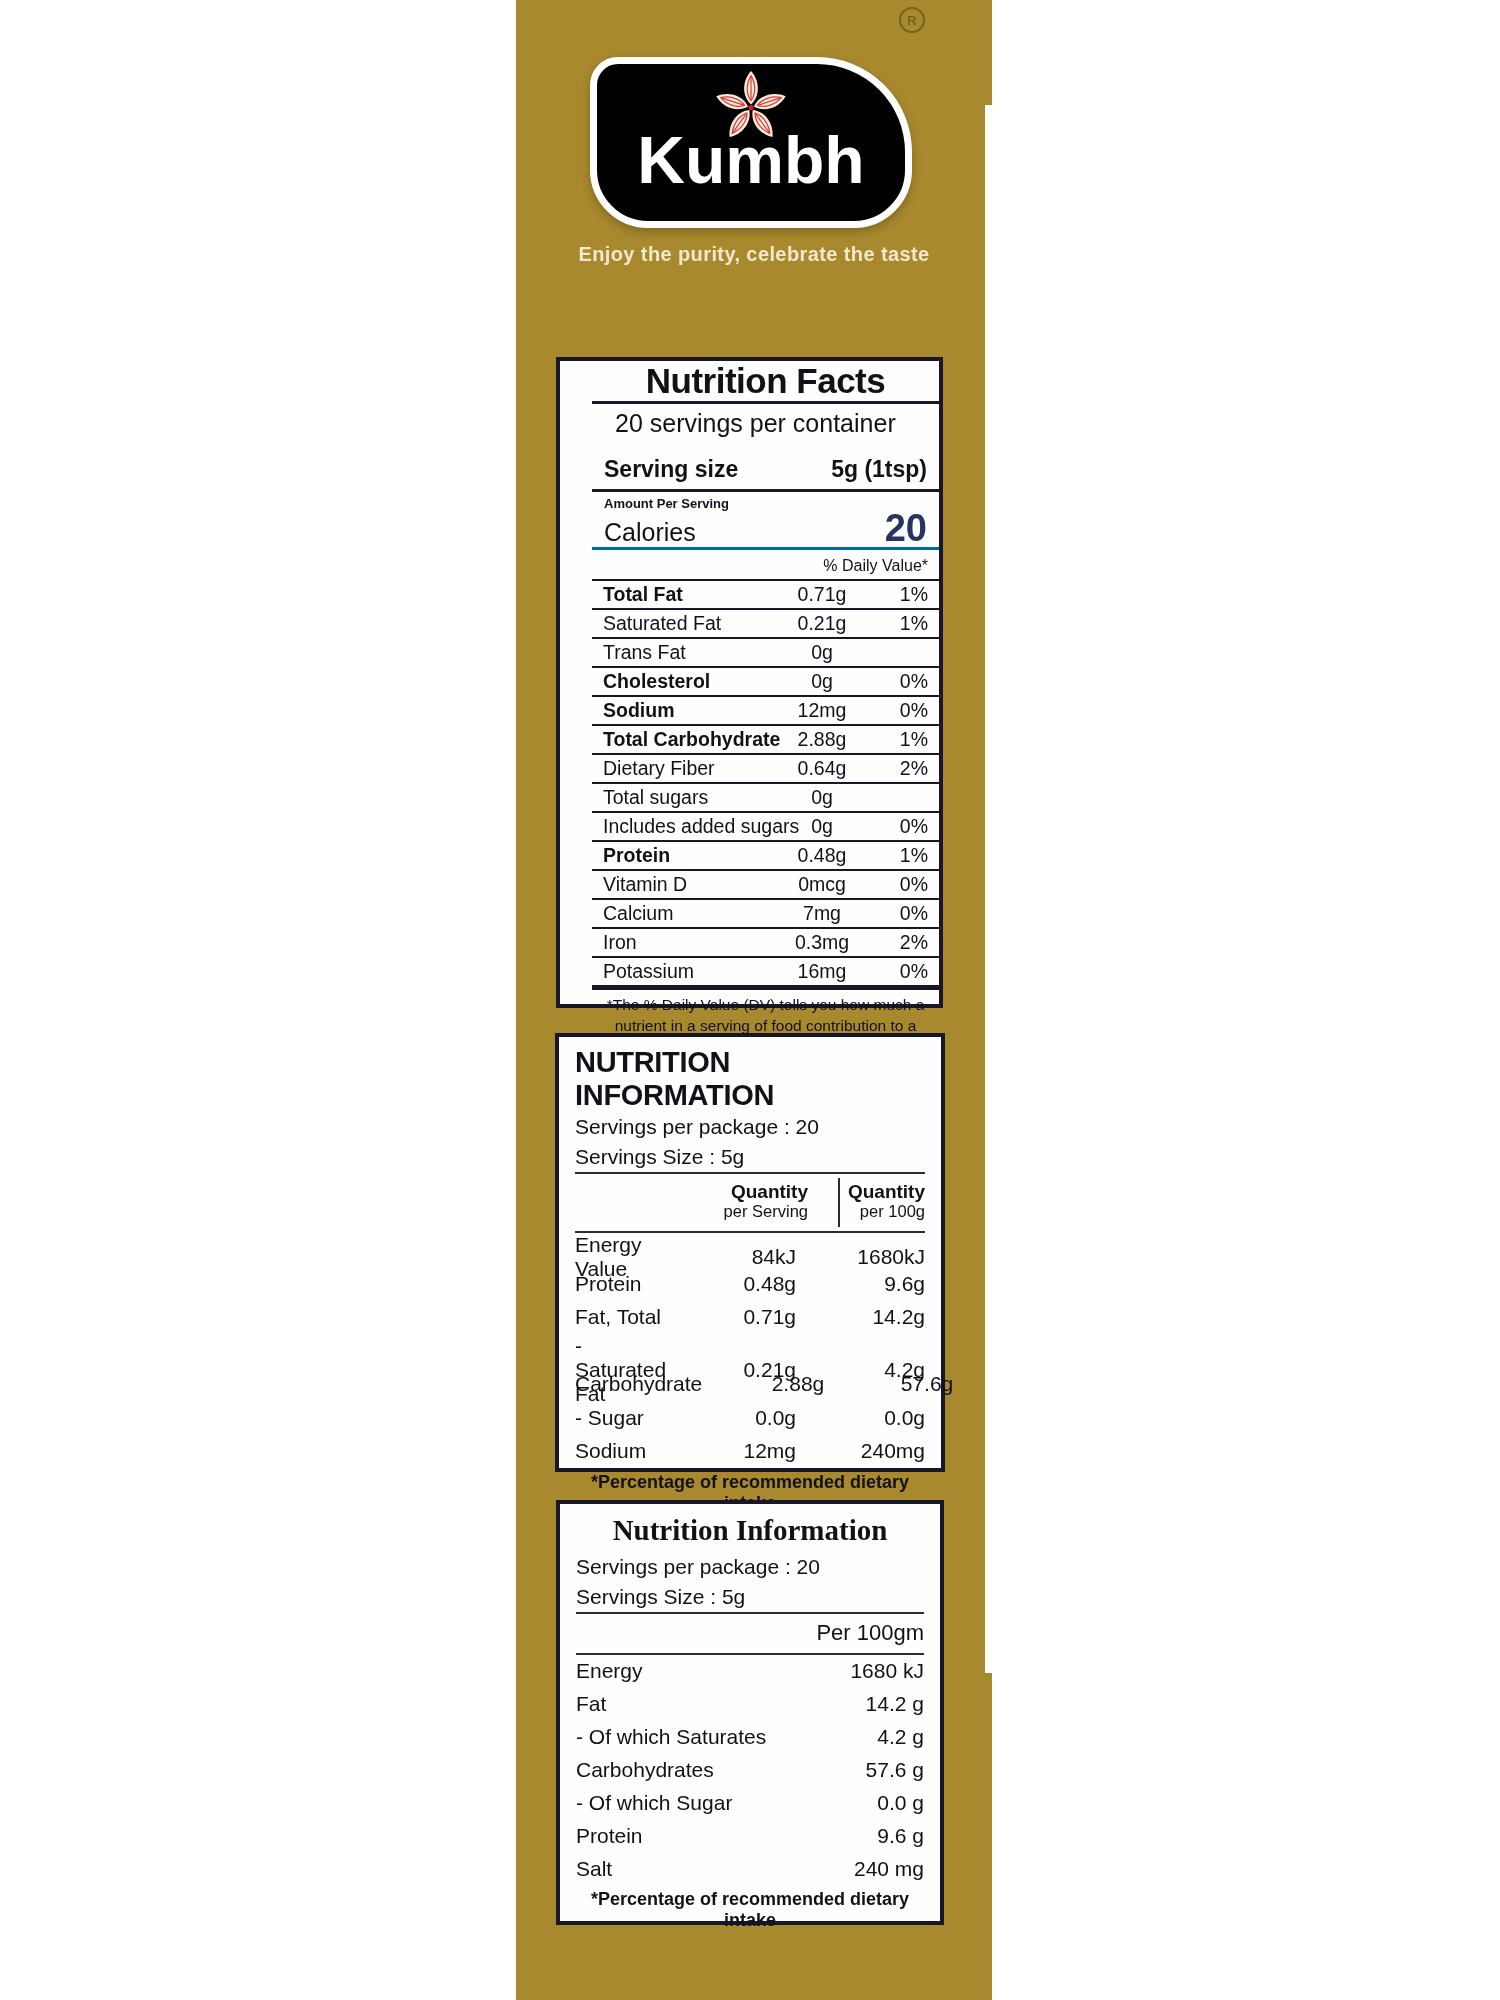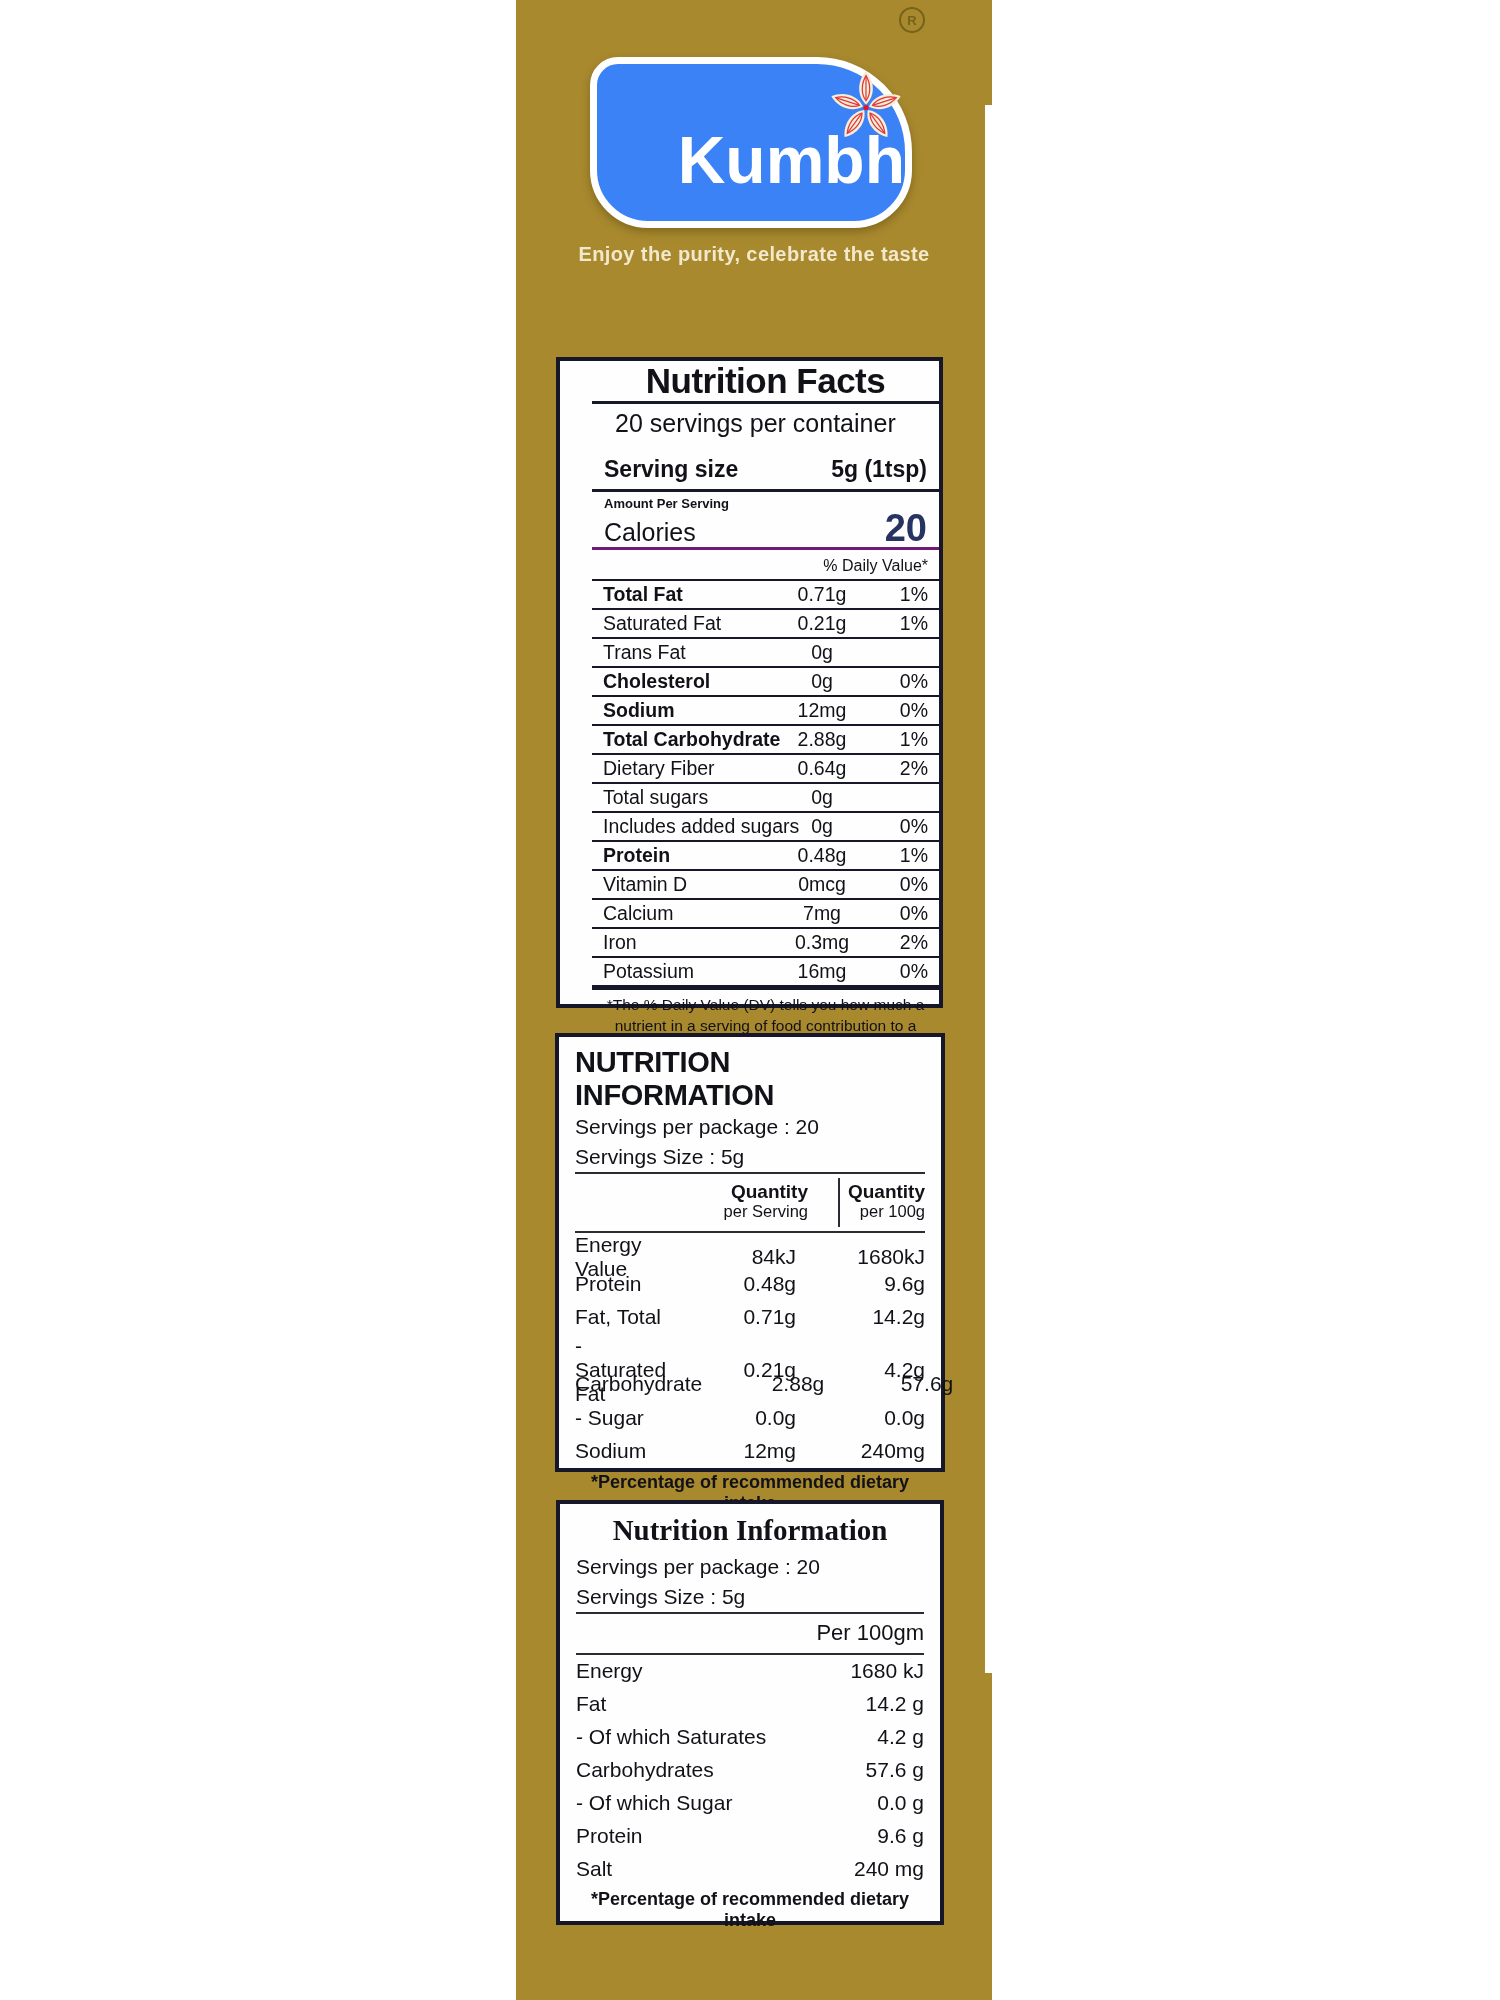--- a/index.html
+++ b/index.html
@@ -4,42 +4,42 @@
 <style>
   html,body{margin:0;padding:0;background:#ffffff;}
   body{width:1500px;height:2000px;position:relative;font-family:"Liberation Sans","DejaVu Sans",sans-serif;color:#111118;}
   .stage{position:absolute;inset:0;width:1500px;height:2000px;overflow:hidden;background:#ffffff;}
 
   
   .gold-panel{position:absolute;left:516px;top:0;width:476px;height:2000px;background:#a8892e;}
   .gold-sliver{position:absolute;left:469px;top:105px;width:7px;height:1568px;background:#ffffff;}
 
   
-  .logo{position:absolute;left:74px;top:57px;width:322px;height:171px;background:#3b82f6;
+  .logo{position:absolute;left:74px;top:57px;width:322px;height:171px;background:#000000;
         border:7px solid #ffffff;border-radius:28px 95px 58px 58px;box-sizing:border-box;
-        display:flex;flex-direction:column;align-items:flex-end;justify-content:flex-start;
+        display:flex;flex-direction:column;align-items:center;justify-content:flex-start;
         box-shadow:0 4px 9px rgba(60,45,5,.35);}
   .logo svg{margin-top:4px;}
   .logo-word{color:#ffffff;font-size:66px;font-weight:bold;line-height:.92;letter-spacing:0;margin-top:-14px;}
   .regmark{position:absolute;left:383px;top:7px;width:22px;height:22px;border:2px solid #77621a;border-radius:50%;
            color:#77621a;font-size:13px;font-weight:bold;display:flex;align-items:center;justify-content:center;background:transparent;}
   .tagline{position:absolute;left:0;top:243px;width:476px;text-align:center;color:#f2e9cd;
            font-size:20px;font-weight:bold;letter-spacing:.4px;}
 
   
   .card{position:absolute;background:#fffefe;border:4px solid #17172a;box-sizing:border-box;padding-left:32px;}
 
   
   .p1{left:40px;top:357px;width:387px;height:651px;display:flex;flex-direction:column;}
   .p1-title{height:52px;border-bottom:3px solid #17172a;display:flex;align-items:center;justify-content:center;
             font-size:35px;font-weight:bold;letter-spacing:-.5px;}
   .p1-serving{border-bottom:3px solid #17172a;padding:5px 12px 6px;}
   .p1-serv-line1{font-size:25px;margin-left:11px;}
   .p1-serv-line2{display:flex;justify-content:space-between;font-size:23px;font-weight:bold;margin-top:18px;}
-  .p1-cal{border-bottom:3px solid #701a75;padding:4px 12px 2px;position:relative;}
+  .p1-cal{border-bottom:3px solid #0369a1;padding:4px 12px 2px;position:relative;}
   .p1-aps{font-size:13px;font-weight:bold;}
   .p1-cal-row{display:flex;justify-content:space-between;align-items:flex-end;}
   .p1-cal-label{font-size:25px;font-weight:normal;line-height:1.05;}
   .p1-cal-value{font-size:38px;font-weight:bold;color:#273463;line-height:.9;}
   .p1-dvh{border-bottom:2px solid #17172a;text-align:right;font-size:16px;padding:7px 11px 4px;}
   .nf-row{height:27px;border-bottom:2px solid #17172a;display:grid;grid-template-columns:170px 120px 1fr;
           align-items:center;font-size:19.5px;white-space:nowrap;}
   .nf-name{padding-left:11px;}
   .nf-row.bold-name .nf-name{font-weight:bold;}
   .nf-amount{text-align:center;}

